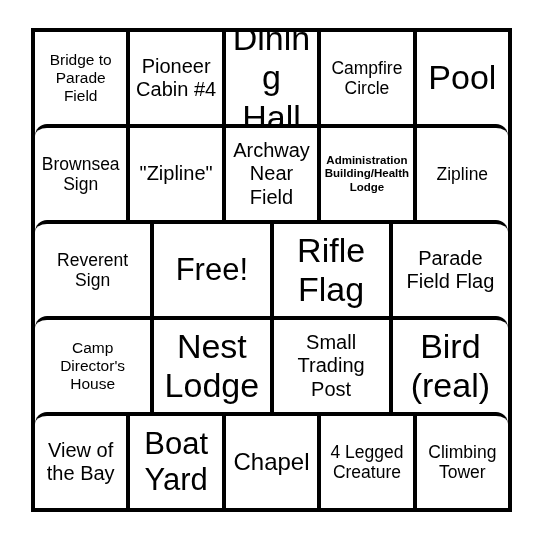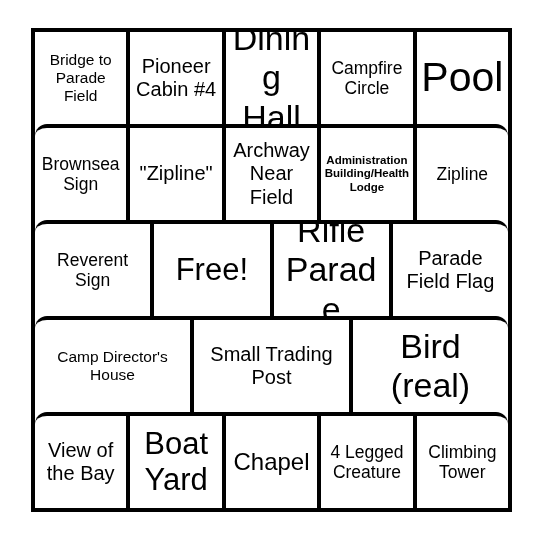--- a/index.html
+++ b/index.html
@@ -57,21 +57,21 @@
   }
 
   
   .fs-xs  { font-size: 11.5px; font-weight: bold; }
   .fs-sm  { font-size: 15.5px; }
   .fs-md  { font-size: 17.5px; }
   .fs-lg  { font-size: 20px; }
   .fs-xl  { font-size: 24px; }
   .fs-2xl { font-size: 34px; }
   .fs-3xl { font-size: 31px; }
-  .fs-4xl { font-size: 41px; }
+  .fs-4xl { font-size: 34px; }
 
   .cell-text {
     display: block;
     width: 100%;
   }
 </style>
 </head>
 <body>
 
 <div id="bingo-card">
@@ -113,30 +113,33 @@
   </div>
 
   <div class="bingo-row">
     <div class="bingo-cell">
         <span class="cell-text fs-md">Reverent Sign</span>
       </div>
     <div class="bingo-cell">
         <span class="cell-text fs-3xl">Free!</span>
       </div>
     <div class="bingo-cell">
-        <span class="cell-text fs-2xl">Rifle Parade</span>
+        <span class="cell-text fs-2xl">Rifle Flag</span>
       </div>
     <div class="bingo-cell">
         <span class="cell-text fs-lg">Parade Field Flag</span>
       </div>
   </div>
 
   <div class="bingo-row">
     <div class="bingo-cell">
         <span class="cell-text fs-sm">Camp Director's House</span>
+      </div>
+    <div class="bingo-cell">
+        <span class="cell-text fs-2xl">Nest Lodge</span>
       </div>
     <div class="bingo-cell">
         <span class="cell-text fs-lg">Small Trading Post</span>
       </div>
     <div class="bingo-cell">
         <span class="cell-text fs-2xl">Bird (real)</span>
       </div>
   </div>
 
   <div class="bingo-row">

